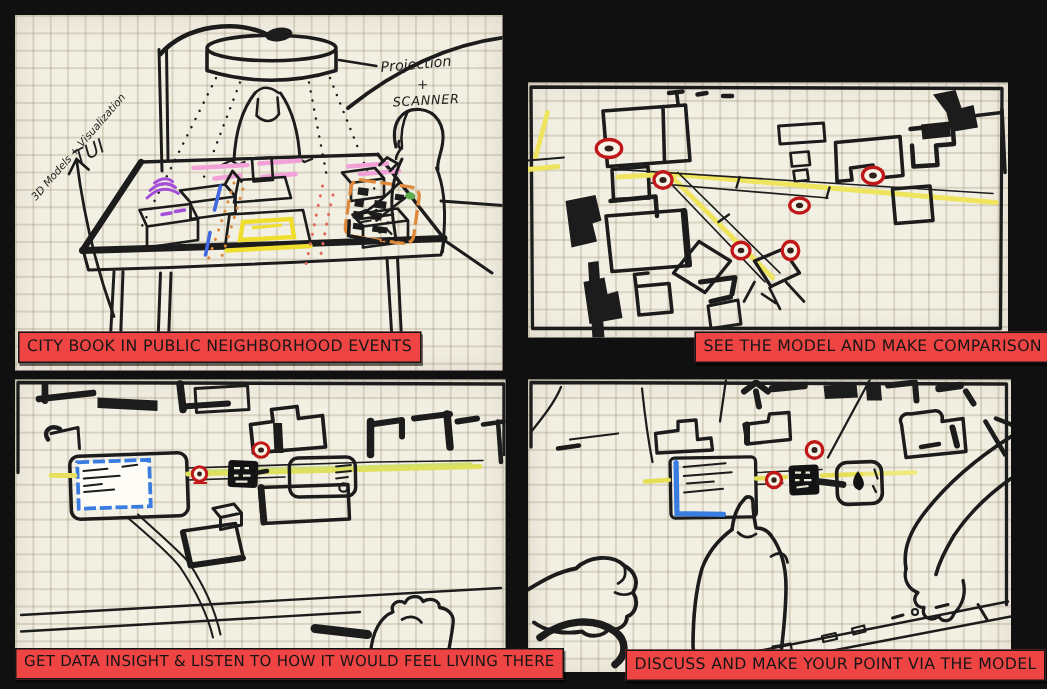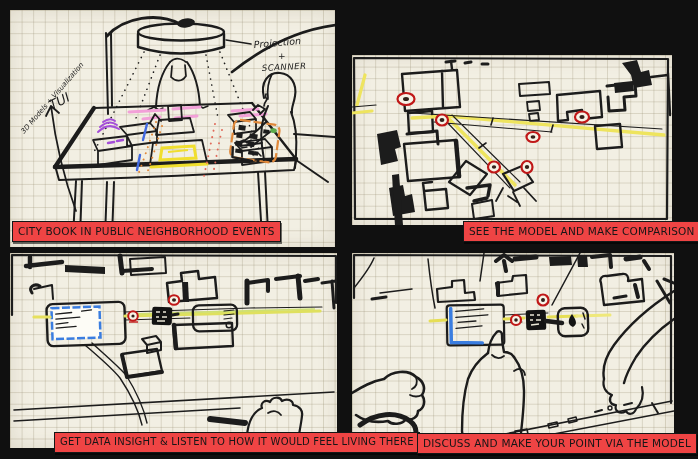--- a/index.html
+++ b/index.html
@@ -9,21 +9,21 @@
     background-image:
       linear-gradient(to right, rgba(148,138,108,0.28) 1px, transparent 1px),
       linear-gradient(to bottom, rgba(148,138,108,0.28) 1px, transparent 1px);
     background-size:11.6px 11.6px;
     box-shadow:inset 0 0 20px rgba(110,95,60,0.16);}
   .panel svg{position:absolute;left:0;top:0;width:100%;height:100%;}
   .caption{position:absolute;z-index:6;background:#ef4444;border:1.6px solid #161616;
     color:#161616;font-weight:normal;font-size:10.5px;line-height:1.45;
     letter-spacing:0.2px;padding:2px 5px;white-space:nowrap;
     box-shadow:1px 2px 0 rgba(0,0,0,0.55);}
-  .caption.small{font-size:10px;margin-left:44px;}
+  .caption.small{font-size:10px;}
   .s{fill:none;stroke:#1c1c1c;stroke-linecap:round;stroke-linejoin:round;}
   .f{fill:#1c1c1c;stroke:none;}
   .hw{fill:#1c1c1c;stroke:none;font-family:"DejaVu Sans",sans-serif;font-style:italic;}
 </style>
 </head>
 <body>
 
 <div id="stage">
 
   <div class="panel" style="left:10px;top:10px;width:325px;height:237px;">

